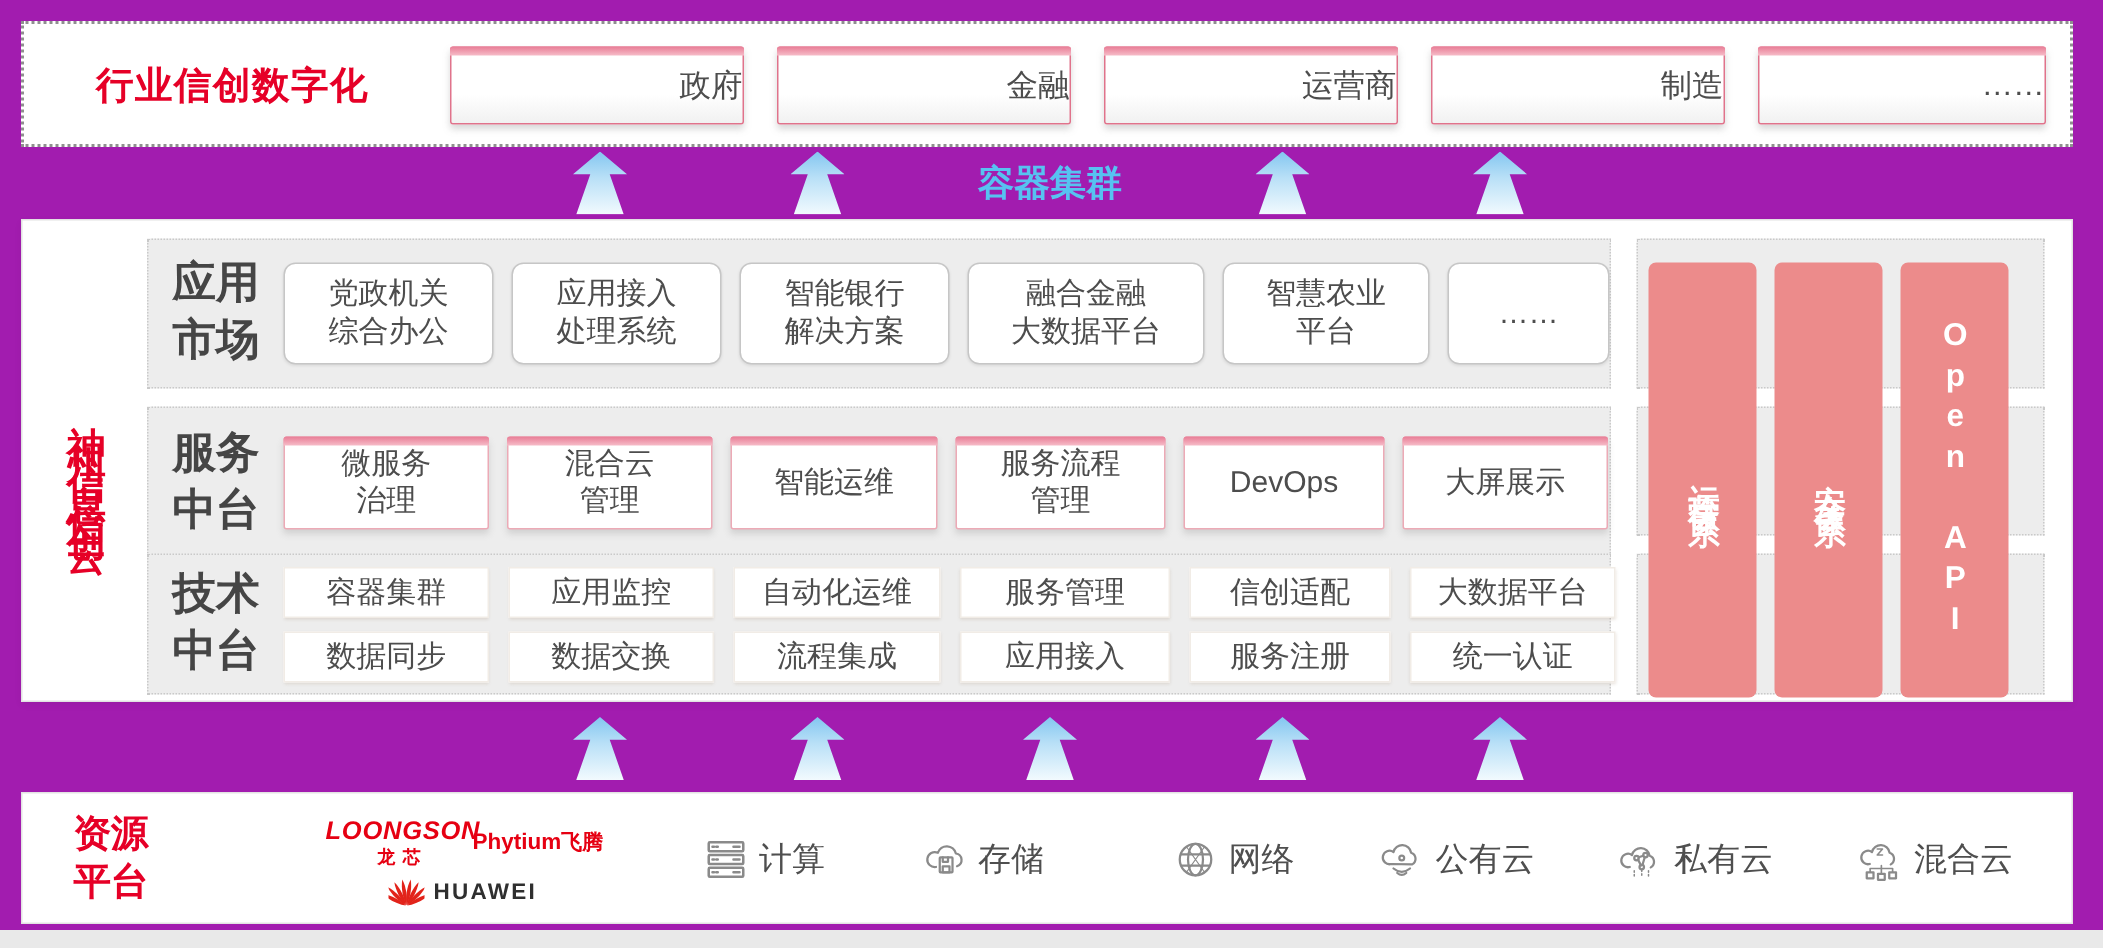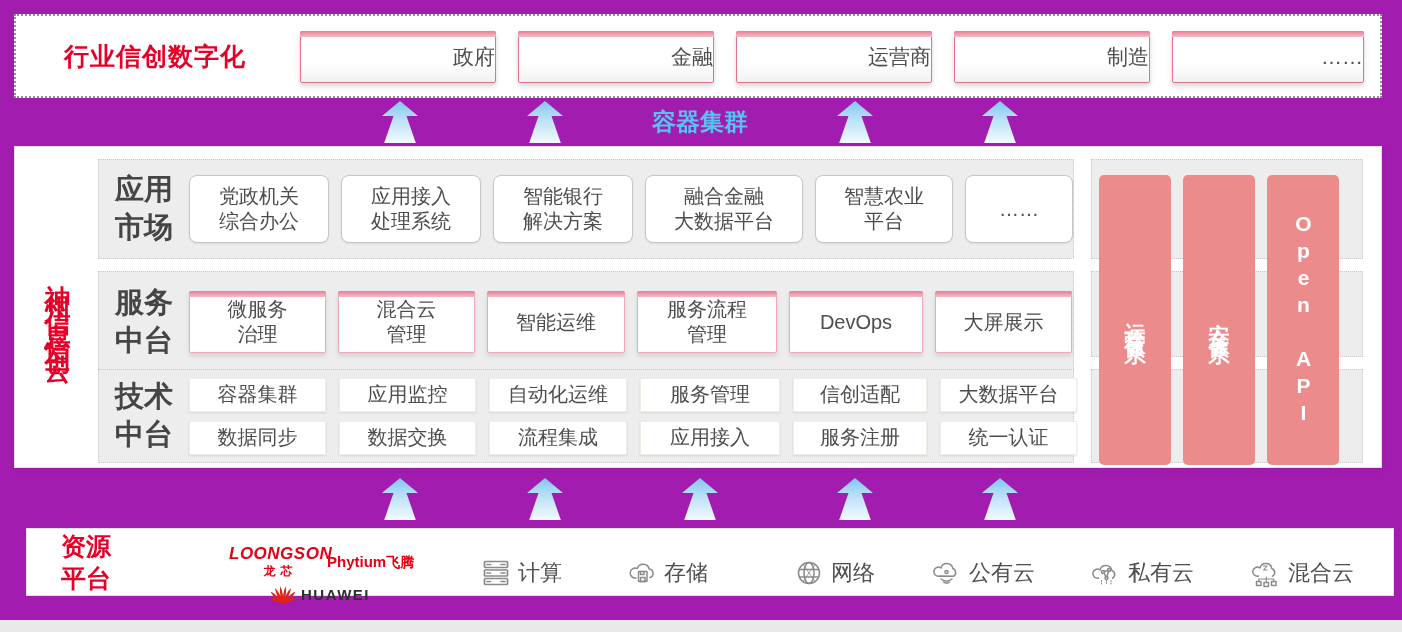--- a/index.html
+++ b/index.html
@@ -29,21 +29,21 @@
   .boxes{display:flex;align-items:center;margin-left:16px;gap:12px;}
   .abox{height:68px;background:#fff;border:1px solid #c6c6c6;border-radius:8px;box-sizing:border-box;display:flex;align-items:center;justify-content:center;font-size:20px;color:#4d4d4d;text-align:center;white-space:pre-line;line-height:1.25;box-shadow:0 1px 2px rgba(0,0,0,.08);}
   .sbox{position:relative;height:62px;background:#fff;border:1px solid #ecaab6;box-sizing:border-box;display:flex;align-items:center;justify-content:center;font-size:20px;color:#4d4d4d;text-align:center;white-space:pre-line;line-height:1.25;box-shadow:0 3px 4px rgba(150,150,150,.3);border-radius:2px;}
   .sbox::before{content:"";position:absolute;top:-1px;left:-1px;right:-1px;height:6px;background:linear-gradient(180deg,#e87c95,#f6bcc8);border-radius:2px 2px 0 0;}
   .tech-col{display:flex;flex-direction:column;gap:9px;margin-left:16px;}
   .trow{display:flex;gap:13px;}
   .tbox{height:34px;background:#fff;border:1px solid #f1ece6;box-sizing:border-box;display:flex;align-items:center;justify-content:center;font-size:20px;color:#4d4d4d;box-shadow:0 1px 2px rgba(180,160,140,.3);}
   .pillar{position:absolute;top:28px;width:72px;height:290px;background:#ec8b8b;border-radius:5px;color:#fff;display:flex;align-items:center;justify-content:center;writing-mode:vertical-rl;text-orientation:upright;font-size:21px;font-weight:bold;letter-spacing:7px;}
 
   
-  .res-box{position:absolute;left:26px;top:528px;width:1368px;height:68px;border:1px solid #e3e3e3;box-sizing:border-box;background:#fff;}
+  .res-box{position:absolute;left:14px;top:528px;width:1368px;height:88px;border:1px solid #e3e3e3;box-sizing:border-box;background:#fff;}
   .res-label{position:absolute;left:34px;top:0;height:100%;display:flex;align-items:center;font-size:25px;font-weight:bold;color:#e60027;white-space:pre-line;line-height:1.3;}
   .logo-loongson{position:absolute;left:202px;top:15px;text-align:center;color:#e60012;}
   .logo-loongson .en{font-size:17px;font-weight:900;font-style:italic;letter-spacing:.5px;}
   .logo-loongson .cn{font-size:12px;font-weight:bold;letter-spacing:5px;margin-top:-1px;}
   .logo-phytium{position:absolute;left:300px;top:24px;color:#e60012;font-weight:bold;}
   .logo-phytium .en{font-size:15px;}
   .logo-phytium .cn{font-size:14px;}
   .logo-huawei{position:absolute;left:244px;top:54px;display:flex;align-items:center;gap:6px;}
   .logo-huawei .txt{font-size:15px;font-weight:bold;color:#2f2f2f;letter-spacing:1.5px;}
   .res-item{position:absolute;top:0;height:88px;display:flex;align-items:center;gap:6px;}

